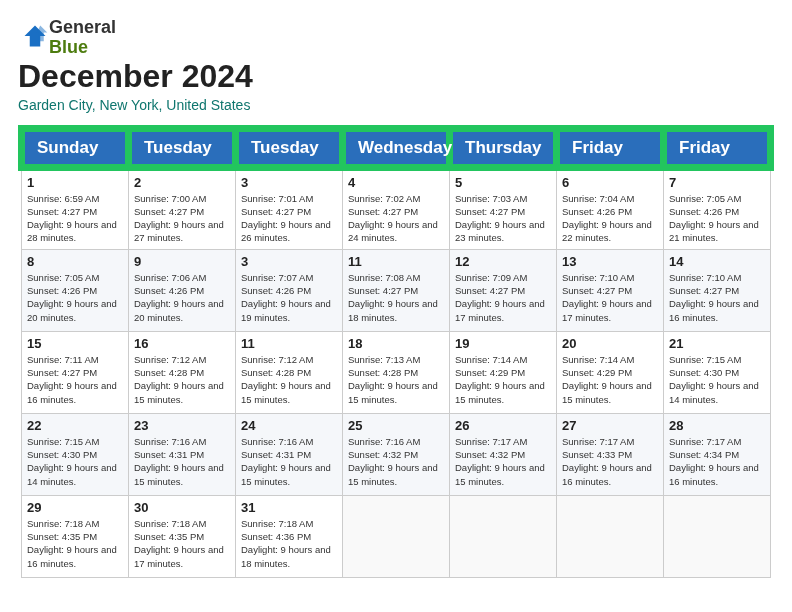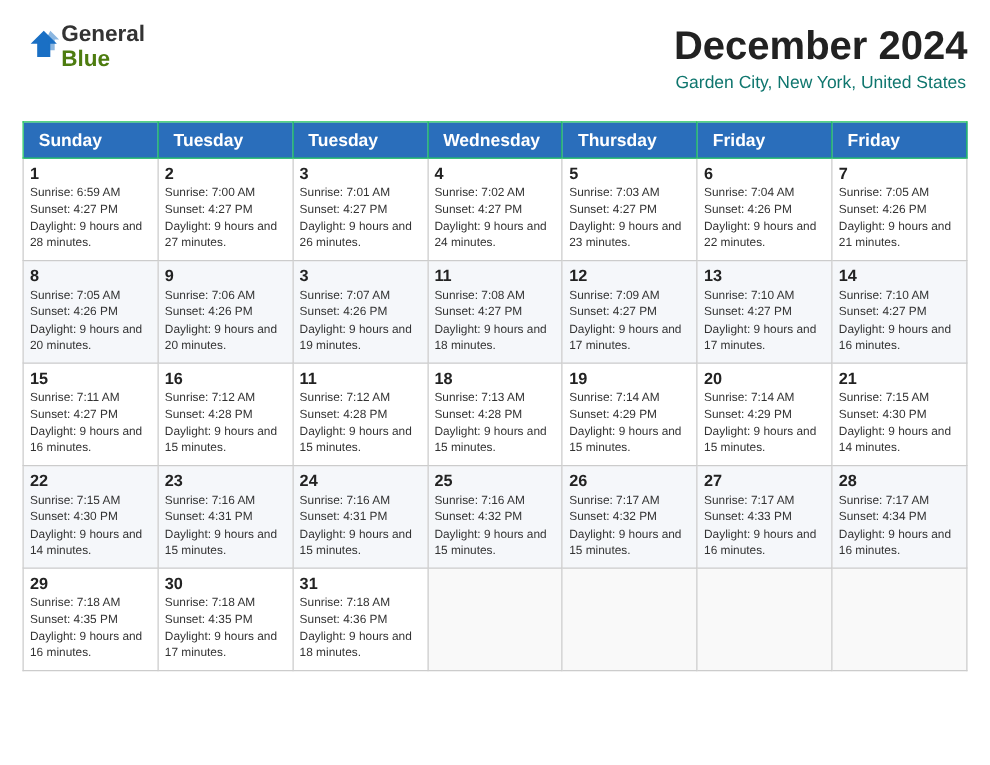--- a/index.html
+++ b/index.html
@@ -13,64 +13,65 @@
     .page {
       width: 792px;
       min-height: 612px;
       padding: 18px 18px 10px 18px;
       background: #fff;
     }
     .header {
       display: flex;
       justify-content: space-between;
       align-items: flex-start;
-      margin-bottom: 24px;
+      margin-bottom: 12px;
+      flex-direction: column;
     }
     .logo {
       display: flex;
       align-items: center;
     }
     .logo-text {
       font-size: 18px;
       font-weight: bold;
       line-height: 1.1;
     }
     .logo-general { color: #333; }
     .logo-blue { color: #4d7c0f; }
     .logo-icon {
       width: 28px;
       height: 28px;
       margin-left: 3px;
     }
     .title-block {
-      text-align: center;
+      text-align: left;
     }
     .main-title {
       font-size: 32px;
       font-weight: bold;
       color: #222;
     }
     .subtitle {
       font-size: 14px;
       color: #0f766e;
       margin-top: 2px;
     }
     .calendar {
       width: 100%;
       border-collapse: collapse;
       table-layout: fixed;
     }
     .calendar th {
       background: #2a6ebb;
       color: #fff;
-      font-size: 14px;
+      font-size: 17px;
       font-weight: bold;
       padding: 6px 12px;
       text-align: left;
-      border: 1px solid #22c55e;
+      border: 7px solid #22c55e;
     }
     .calendar td {
       border: 1px solid #ccc;
       vertical-align: top;
       padding: 4px 5px;
       background: #fff;
       font-size: 10px;
       color: #333;
       height: 82px;
     }

